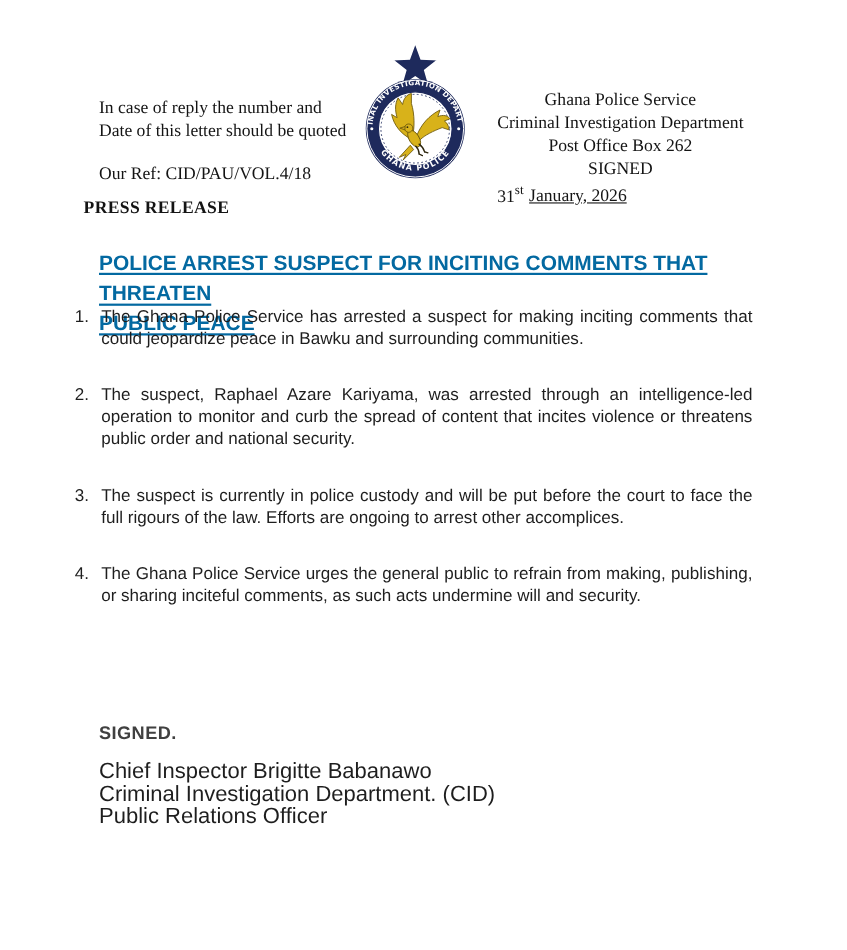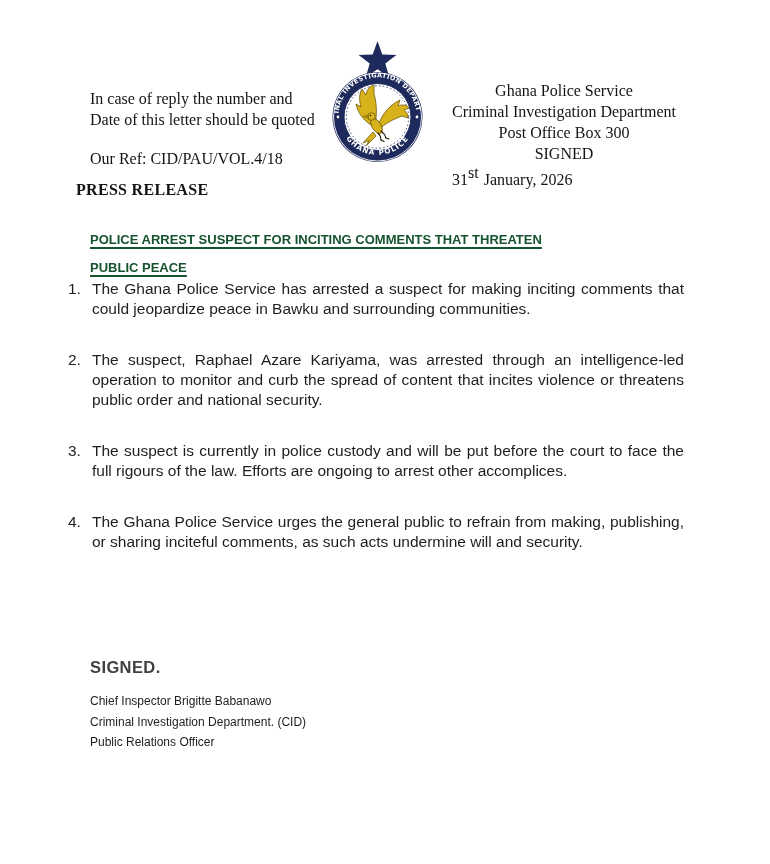--- a/index.html
+++ b/index.html
@@ -9,44 +9,44 @@
     position:relative; width:770px; height:864px; background:#ffffff;
     color:#1a1a1a;
   }
   .abs { position:absolute; }
   .serif { font-family:"Liberation Serif", serif; font-size:16px; line-height:21px; color:#141414; }
   .reply-note   { left:90px;  top:88px; }
   .our-ref      { left:90px;  top:148px; }
   .press-rel    { left:76px;  top:179px; font-weight:bold; letter-spacing:.3px; }
   .addr-block   { left:452px; top:80px;text-align:center; }
   .date-line    { left:452px; top:163px; }
-  .date-line sup { font-size:16px; position:relative; top:-1px; }
-  .date-line .month-year { margin-left:5px; }
+  .date-line sup { font-size:12px; position:relative; top:-1px; }
+  .date-line .month-year { margin-left:5px;text-decoration:underline; }
   .logo-wrap    { left:320px; top:36px; width:115px; height:128px; }
   .doc-title {
     left:90px; top:226px; width:596px;
     font-family:"Liberation Sans", sans-serif; font-weight:bold;
-    font-size:13px; line-height:27.5px; color:#14532d;
+    font-size:19px; line-height:27.5px; color:#0369a1;
   }
   .doc-title .tline { text-decoration:underline; text-decoration-thickness:2px; text-underline-offset:3px; }
   .body-list {
     left:60px; top:279px; width:624px;
     font-family:"Liberation Sans", sans-serif; font-size:15.5px;
     line-height:20px; color:#1e1e1e;
   }
   .list-item { display:flex; margin-bottom:31px; }
   .list-item .num { flex:0 0 32px; width:32px; padding-left:8px; }
   .list-item .txt { flex:1; text-align:justify; }
   .signed-label {
     left:90px; top:658px; font-family:"Liberation Sans", sans-serif;
     font-weight:bold; font-size:16.5px; letter-spacing:.4px; color:#404040;
   }
   .signature-block {
     left:90px; top:691px; font-family:"Liberation Sans", sans-serif;
-    font-size:12px; line-height:20.5px; color:#1e1e1e;
+    font-size:20px; line-height:20.5px; color:#1e1e1e;
   }
   .badge-ring-text { font-family:"DejaVu Sans", sans-serif; font-weight:bold; fill:#ffffff; }
 </style>
 </head>
 <body>
 
 <div class="page">
 
   <div class="abs serif reply-note">
     <div>In case of reply the number and</div>
@@ -96,21 +96,21 @@
           <path d="M66 102 l3 1"></path>
           <path d="M61 104 l3 1.5"></path>
         </g>
       </g>
     </svg>
   </div>
 
   <div class="abs serif addr-block">
     <div>Ghana Police Service</div>
     <div>Criminal Investigation Department</div>
-    <div>Post Office Box 300</div>
+    <div>Post Office Box 262</div>
     <div>SIGNED</div>
   </div>
 
   <div class="abs serif date-line">
     <span>31</span><sup>st</sup><span class="month-year">January, 2026</span>
   </div>
 
   <div class="abs doc-title">
     <div class="tline">POLICE ARREST SUSPECT FOR INCITING COMMENTS THAT THREATEN</div>
     <div class="tline">PUBLIC PEACE</div>

